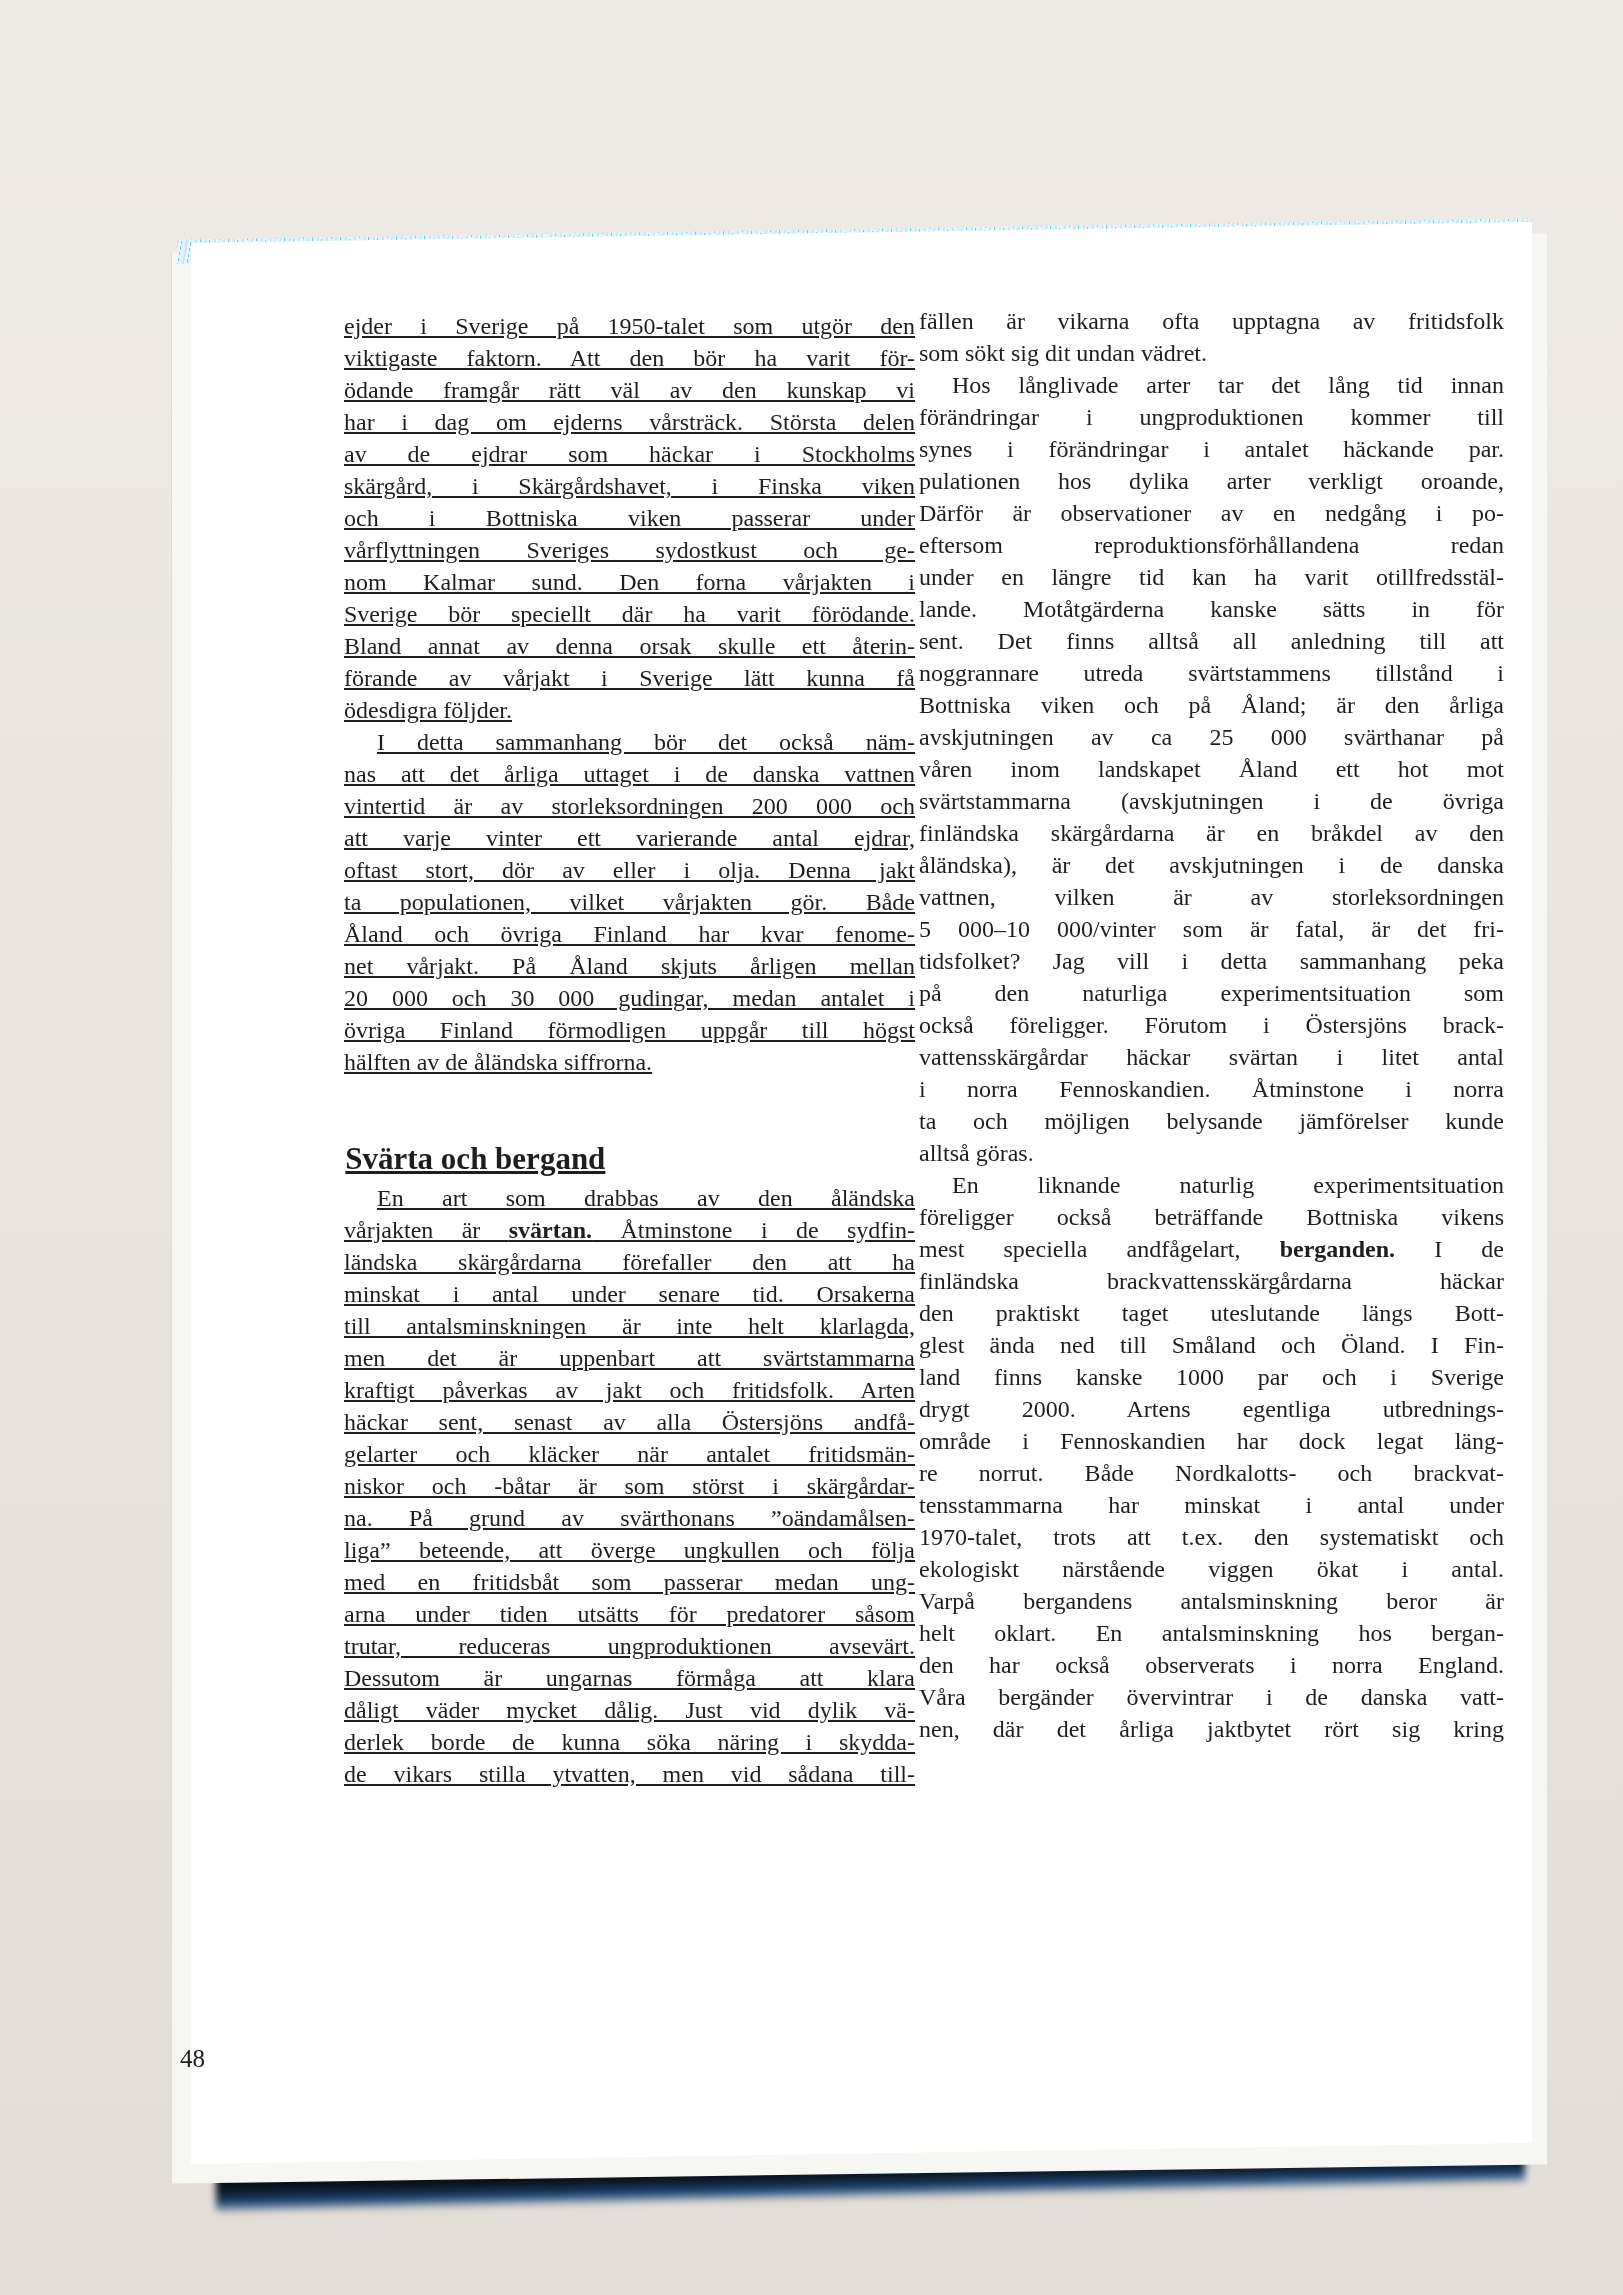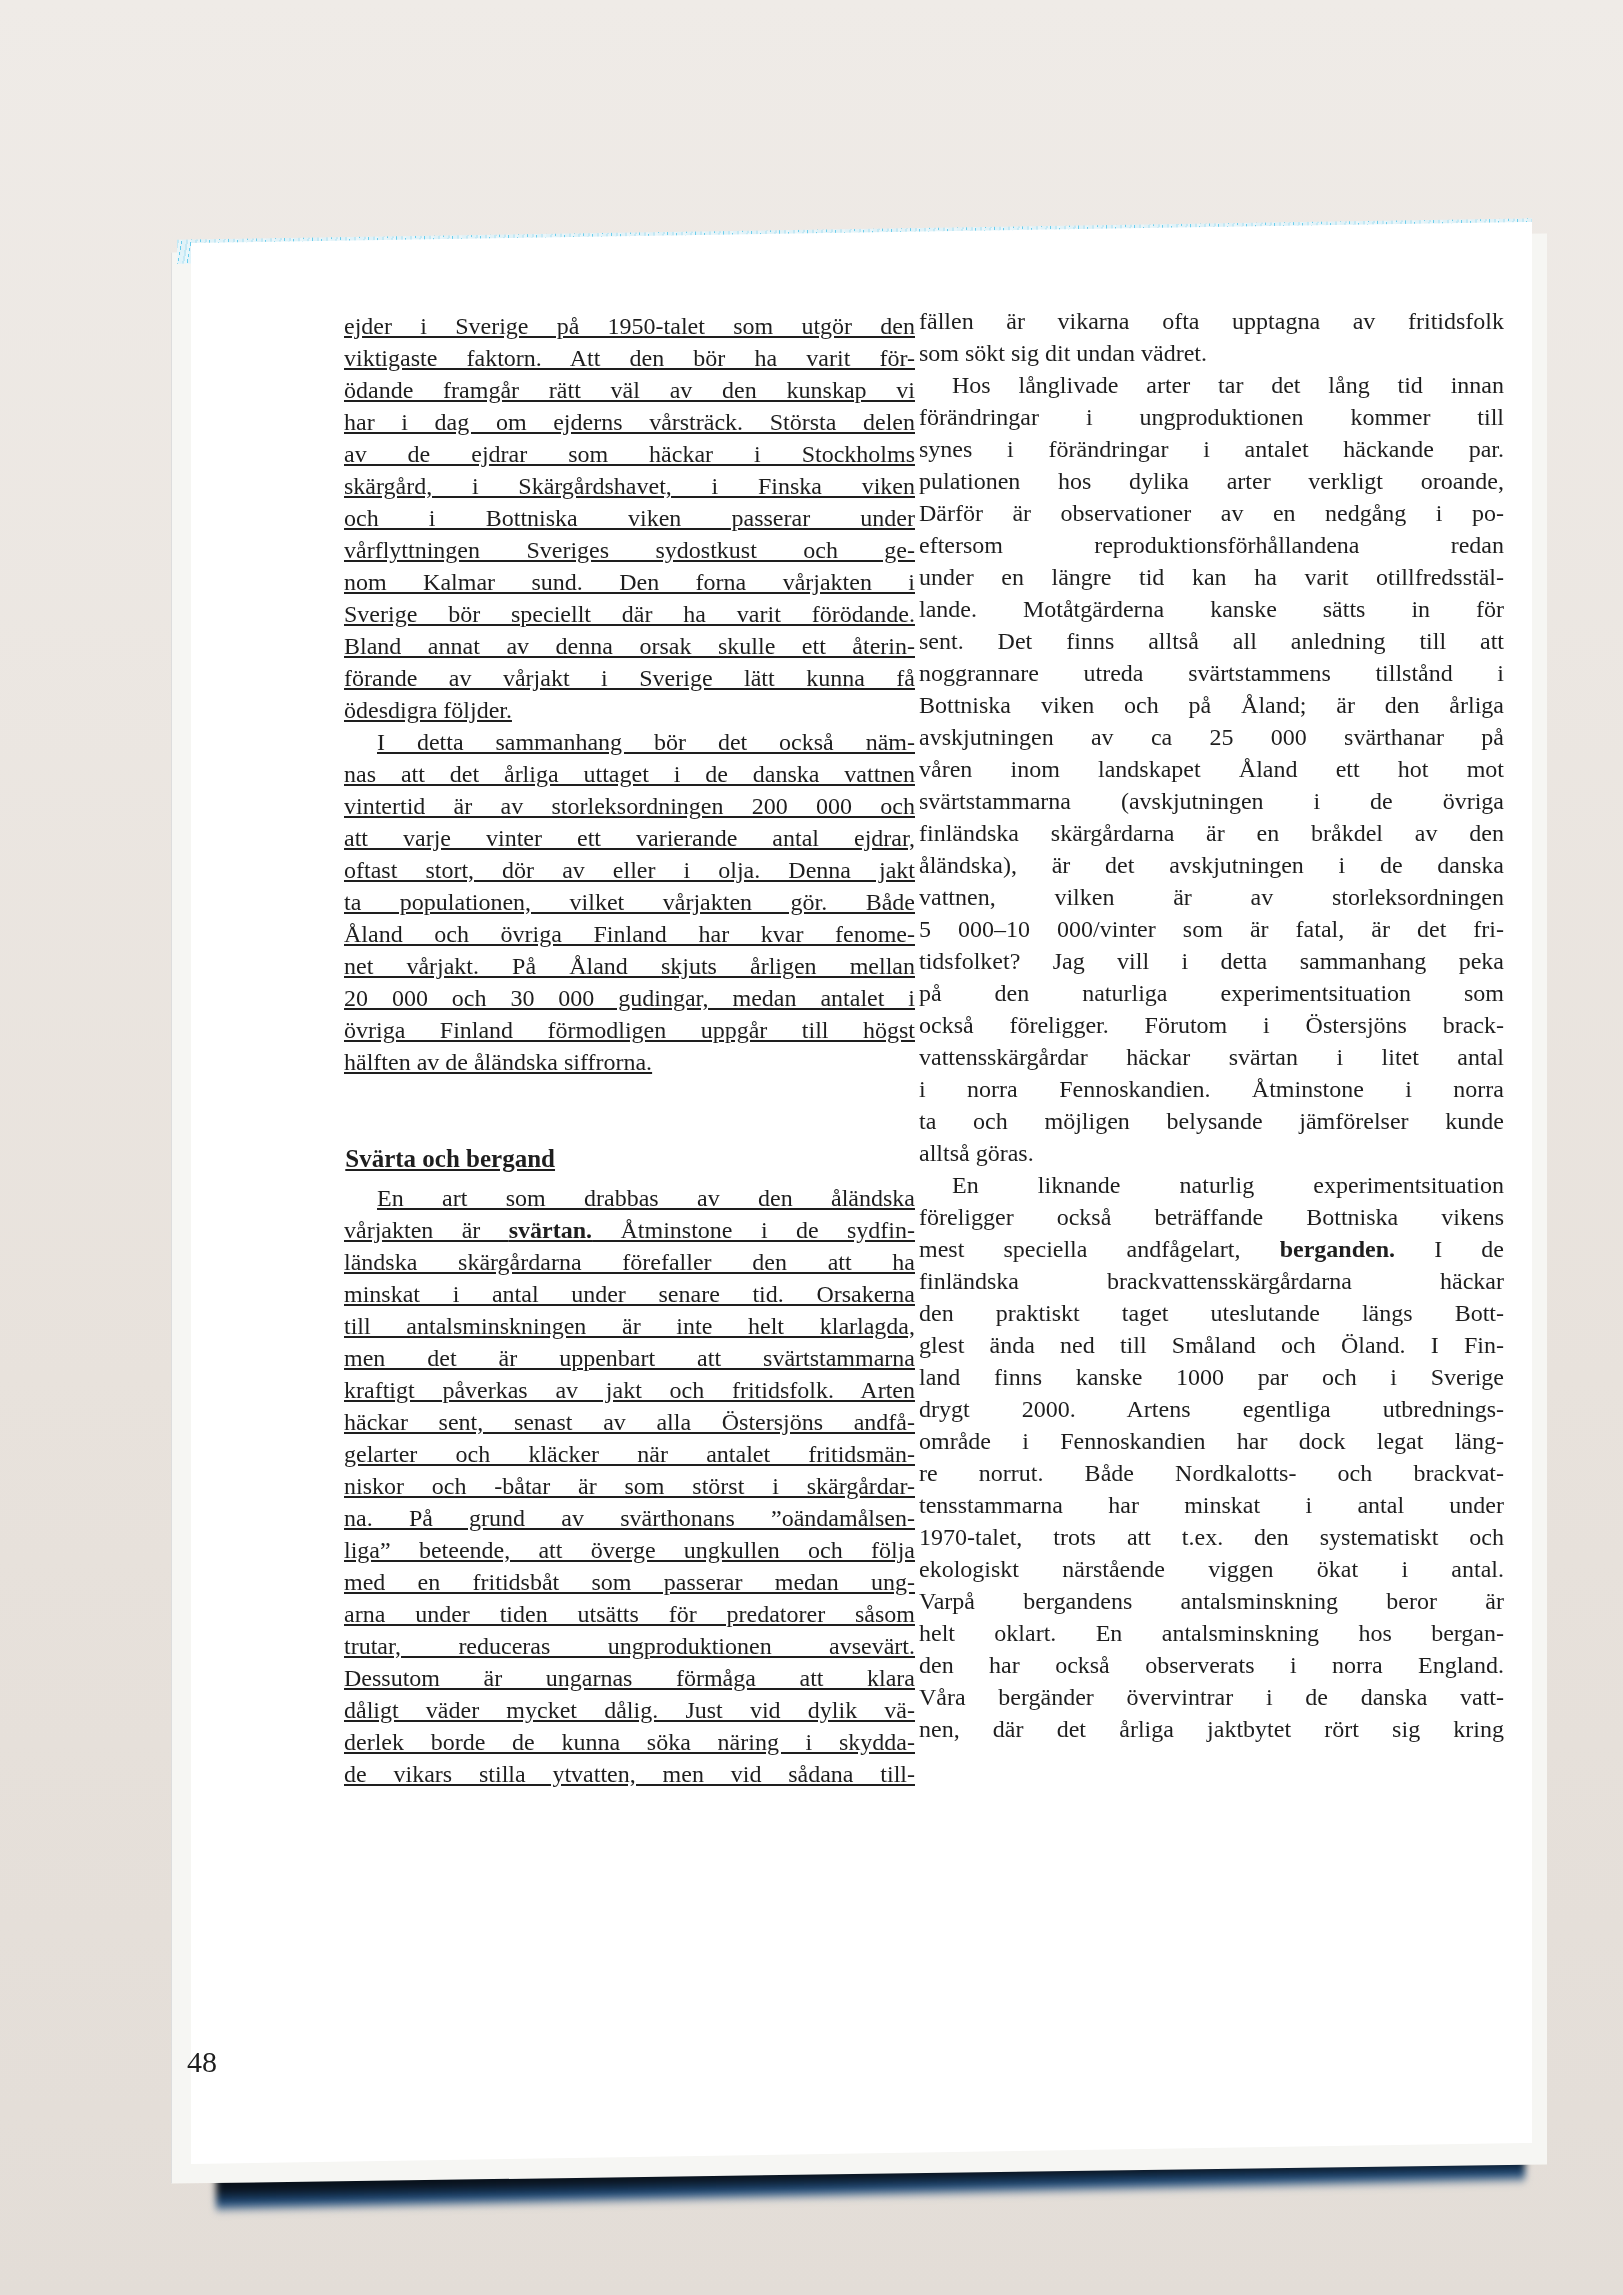--- a/index.html
+++ b/index.html
@@ -40,26 +40,26 @@
   }
   .page-inner { position: absolute; left: 0; top: 0; width: 100%; height: 100%; transform: skewY(0.9deg); transform-origin: 0 0; }
   .column {
     position: absolute; width: 571px;
     font-size: 24px; line-height: 32px;
     text-align: justify;
   }
   .col-left { left: 153px; top: 67px; text-decoration: underline; }
   .col-right { left: 728px; top: 62px; width: 585px; font-family: Liberation Serif, serif; }
   .section-heading {
-    font-weight: bold; font-size: 25px; line-height: 32px;
+    font-weight: bold; font-size: 31px; line-height: 32px;
     margin: 65px 0 6.5px 1.3px; text-align: left; text-indent: 0;
   }
   .page-number {
-    position: absolute; left: 187px; top: 2045px;
-    font-size: 30px;
+    position: absolute; left: 180px; top: 2045px;
+    font-size: 25px;
   }
   .line { display: block; text-align: justify; text-align-last: justify; white-space: nowrap; }
   .line.last { text-align-last: left; }
   .line.indent { padding-left: 33px; }
   b.term { font-weight: bold; }
 </style>
 </head>
 <body>
 
 <div class="scan-bg"></div>

